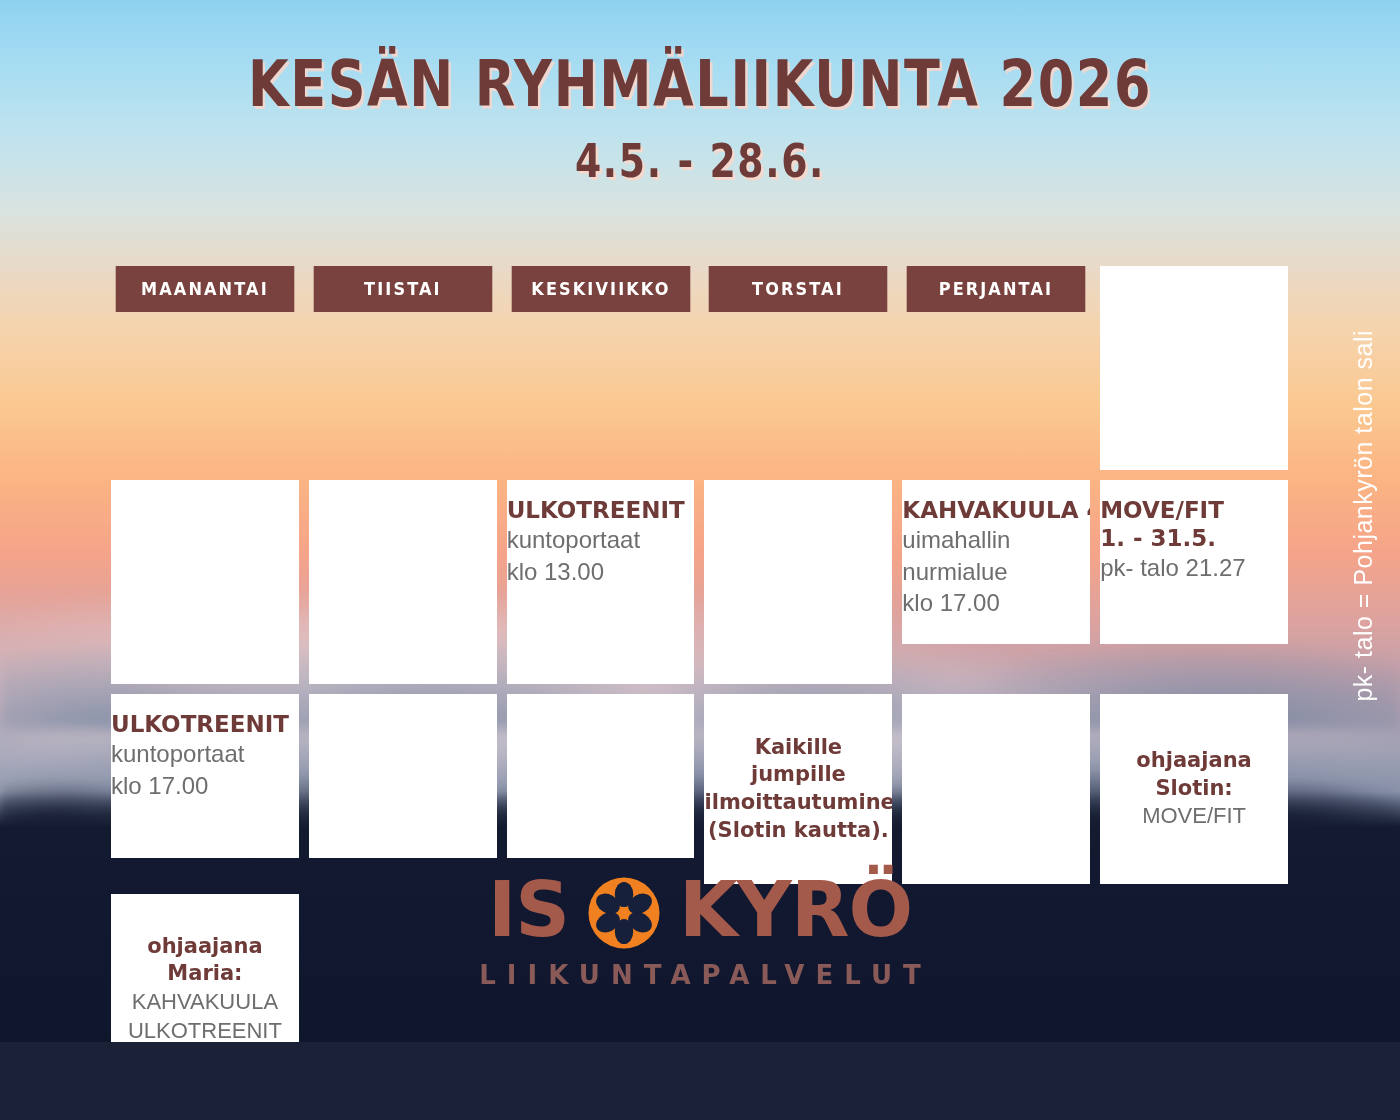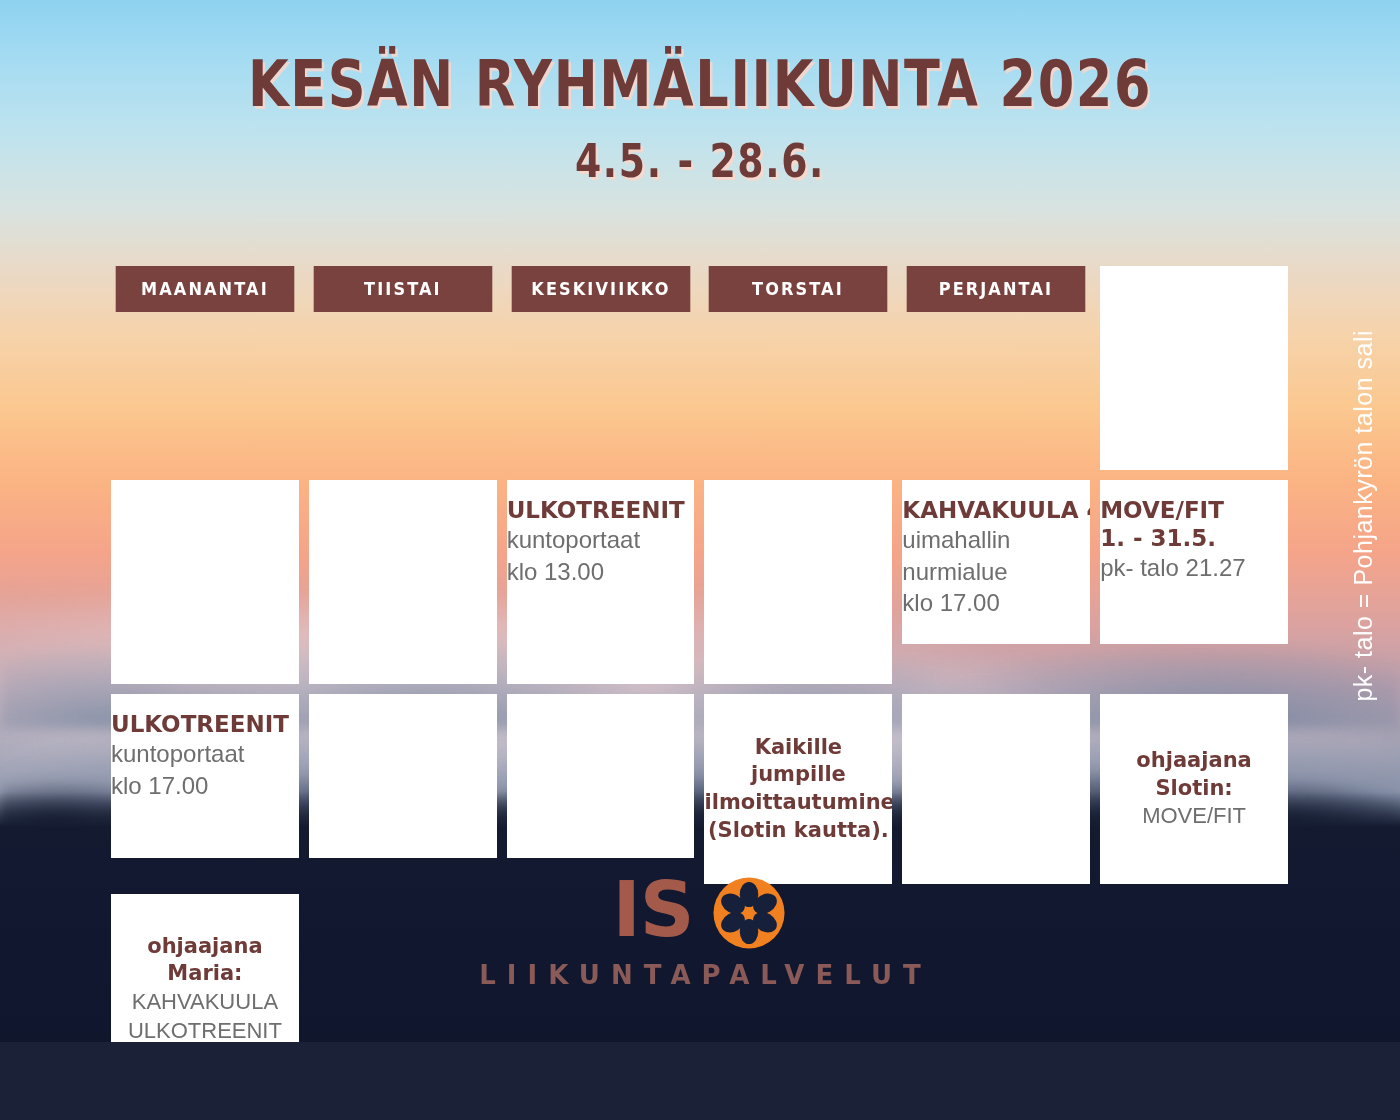--- a/index.html
+++ b/index.html
@@ -375,17 +375,18 @@
             <ellipse cx="50" cy="25" rx="12.5" ry="17"></ellipse>
             <ellipse cx="50" cy="25" rx="12.5" ry="17" transform="rotate(60 50 50)"></ellipse>
             <ellipse cx="50" cy="25" rx="12.5" ry="17" transform="rotate(120 50 50)"></ellipse>
             <ellipse cx="50" cy="25" rx="12.5" ry="17" transform="rotate(180 50 50)"></ellipse>
             <ellipse cx="50" cy="25" rx="12.5" ry="17" transform="rotate(240 50 50)"></ellipse>
             <ellipse cx="50" cy="25" rx="12.5" ry="17" transform="rotate(300 50 50)"></ellipse>
           </g>
           <circle cx="50" cy="50" r="5.5" fill="#f08020"></circle>
         </svg>
       </span>
+      <span>KYRÖ</span>
     </div>
     <div class="logo-tagline">LIIKUNTAPALVELUT</div>
   </div>
 
 </div>
 
 </body></html>

